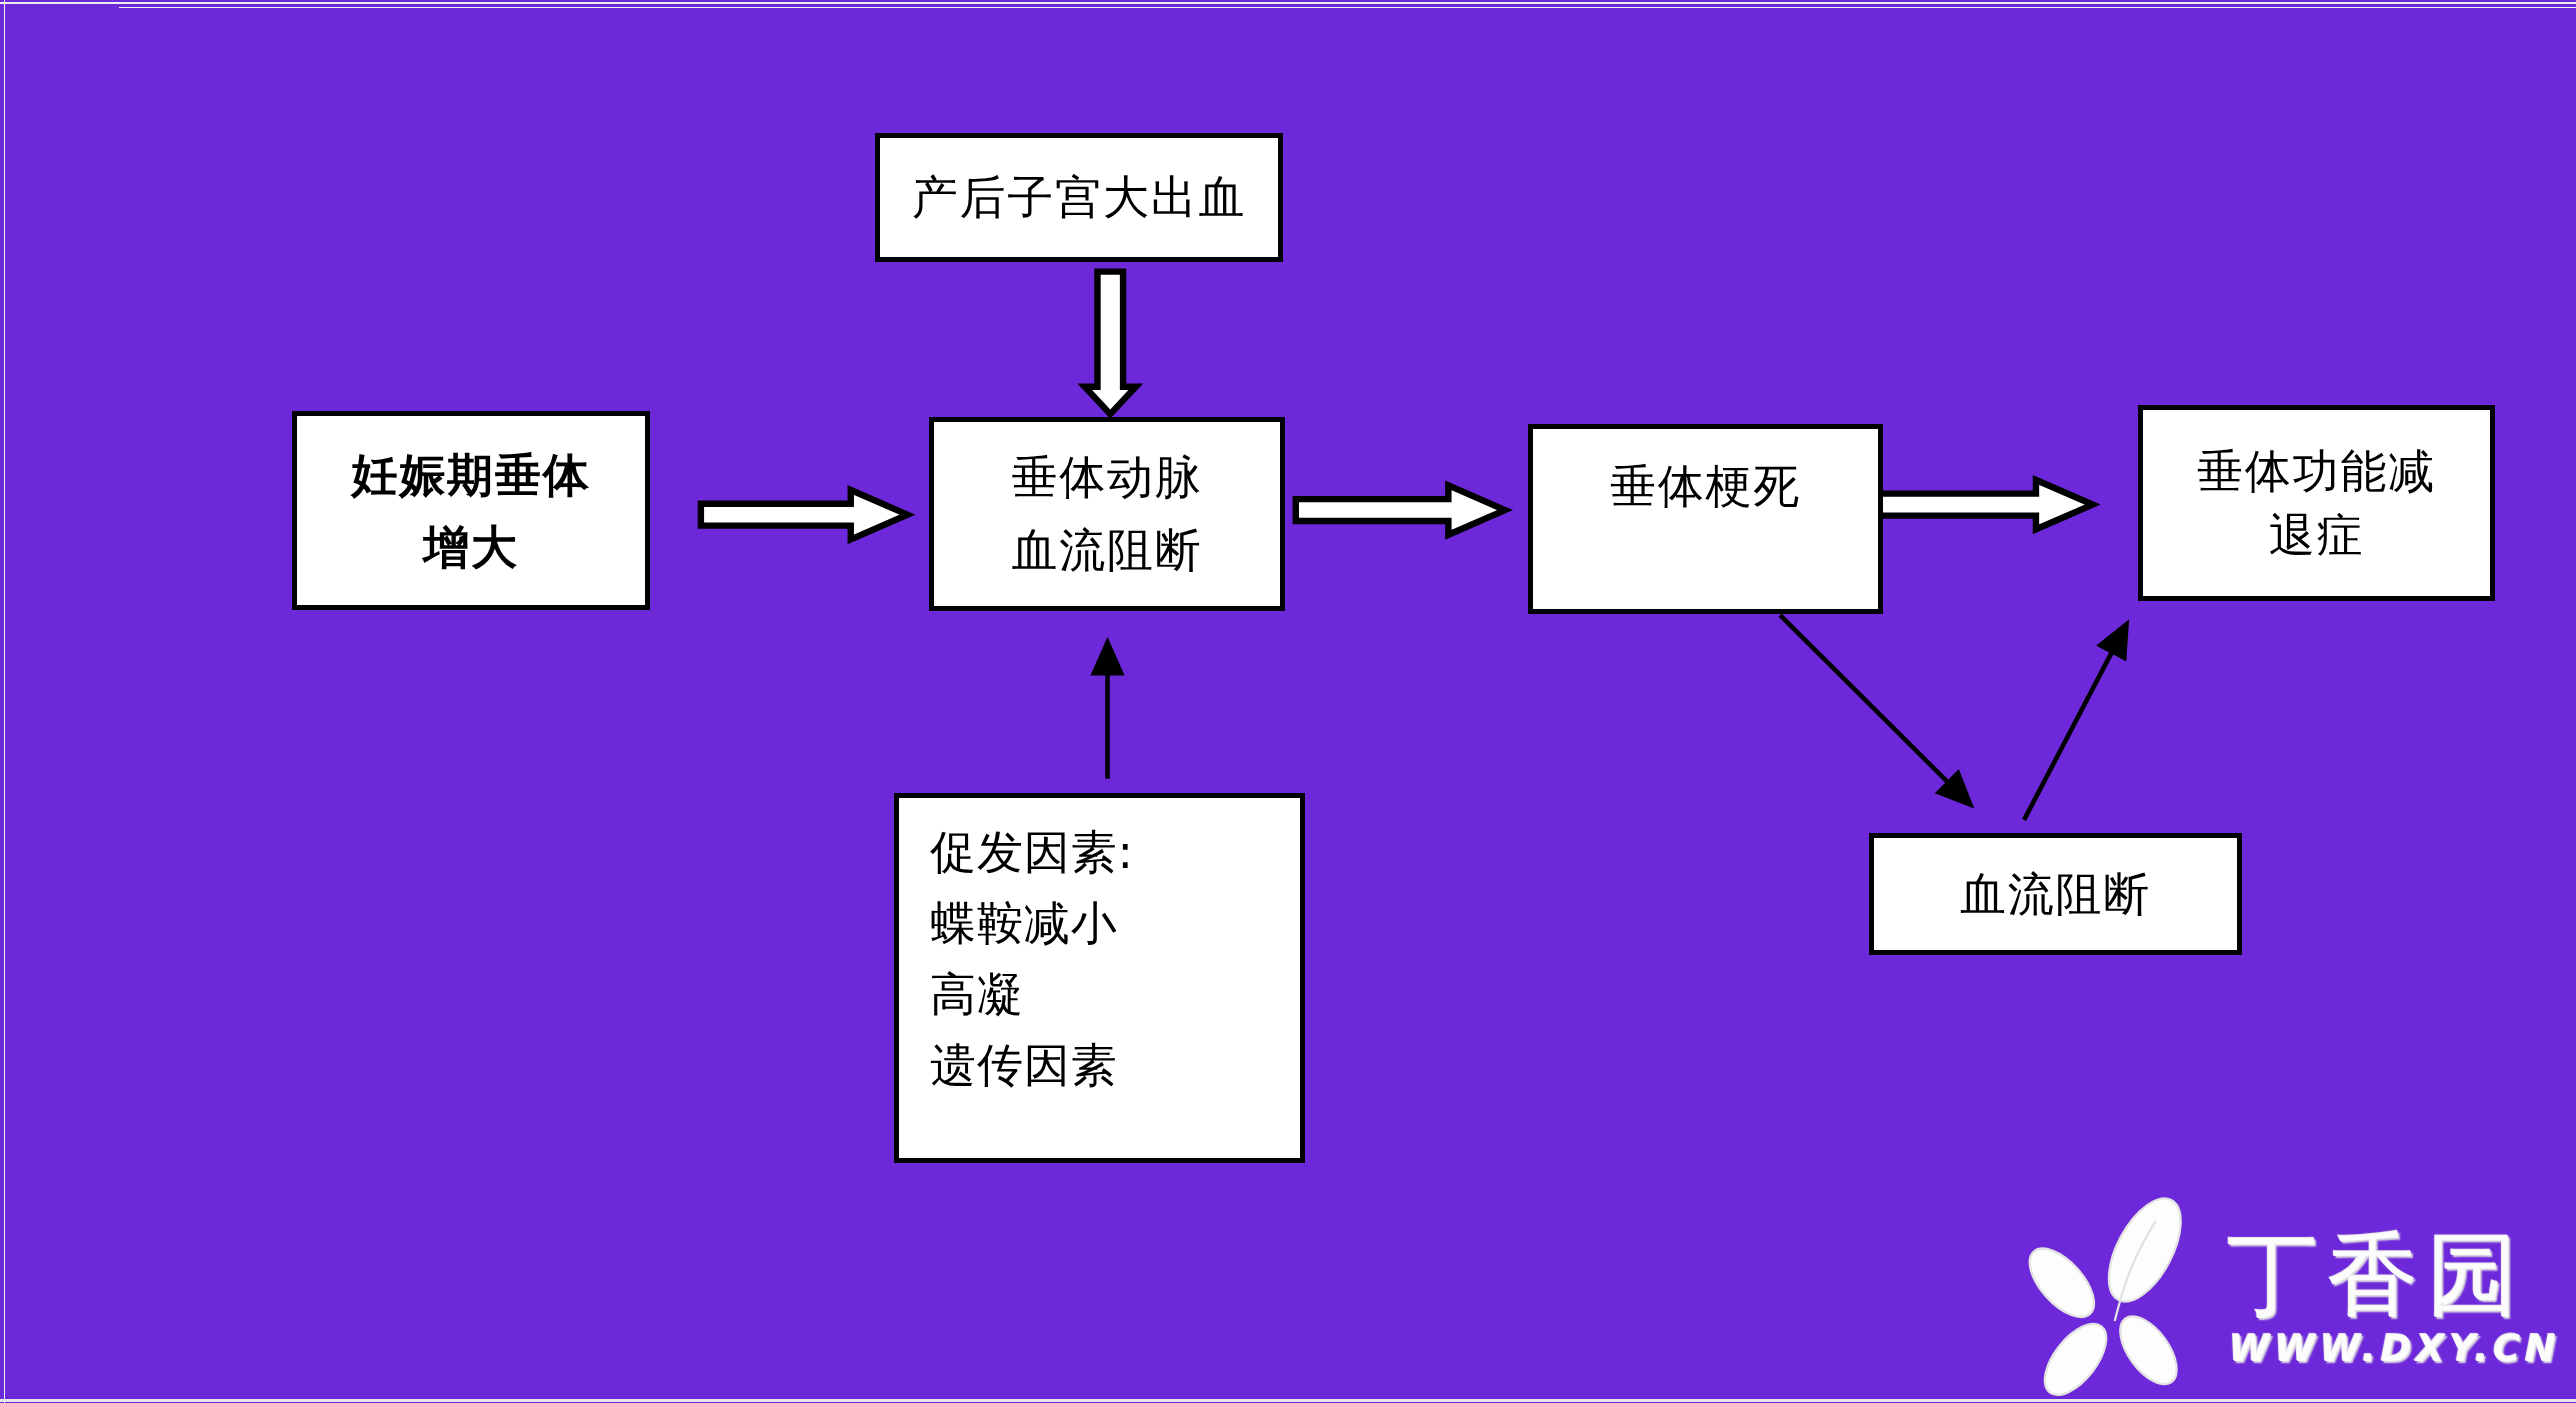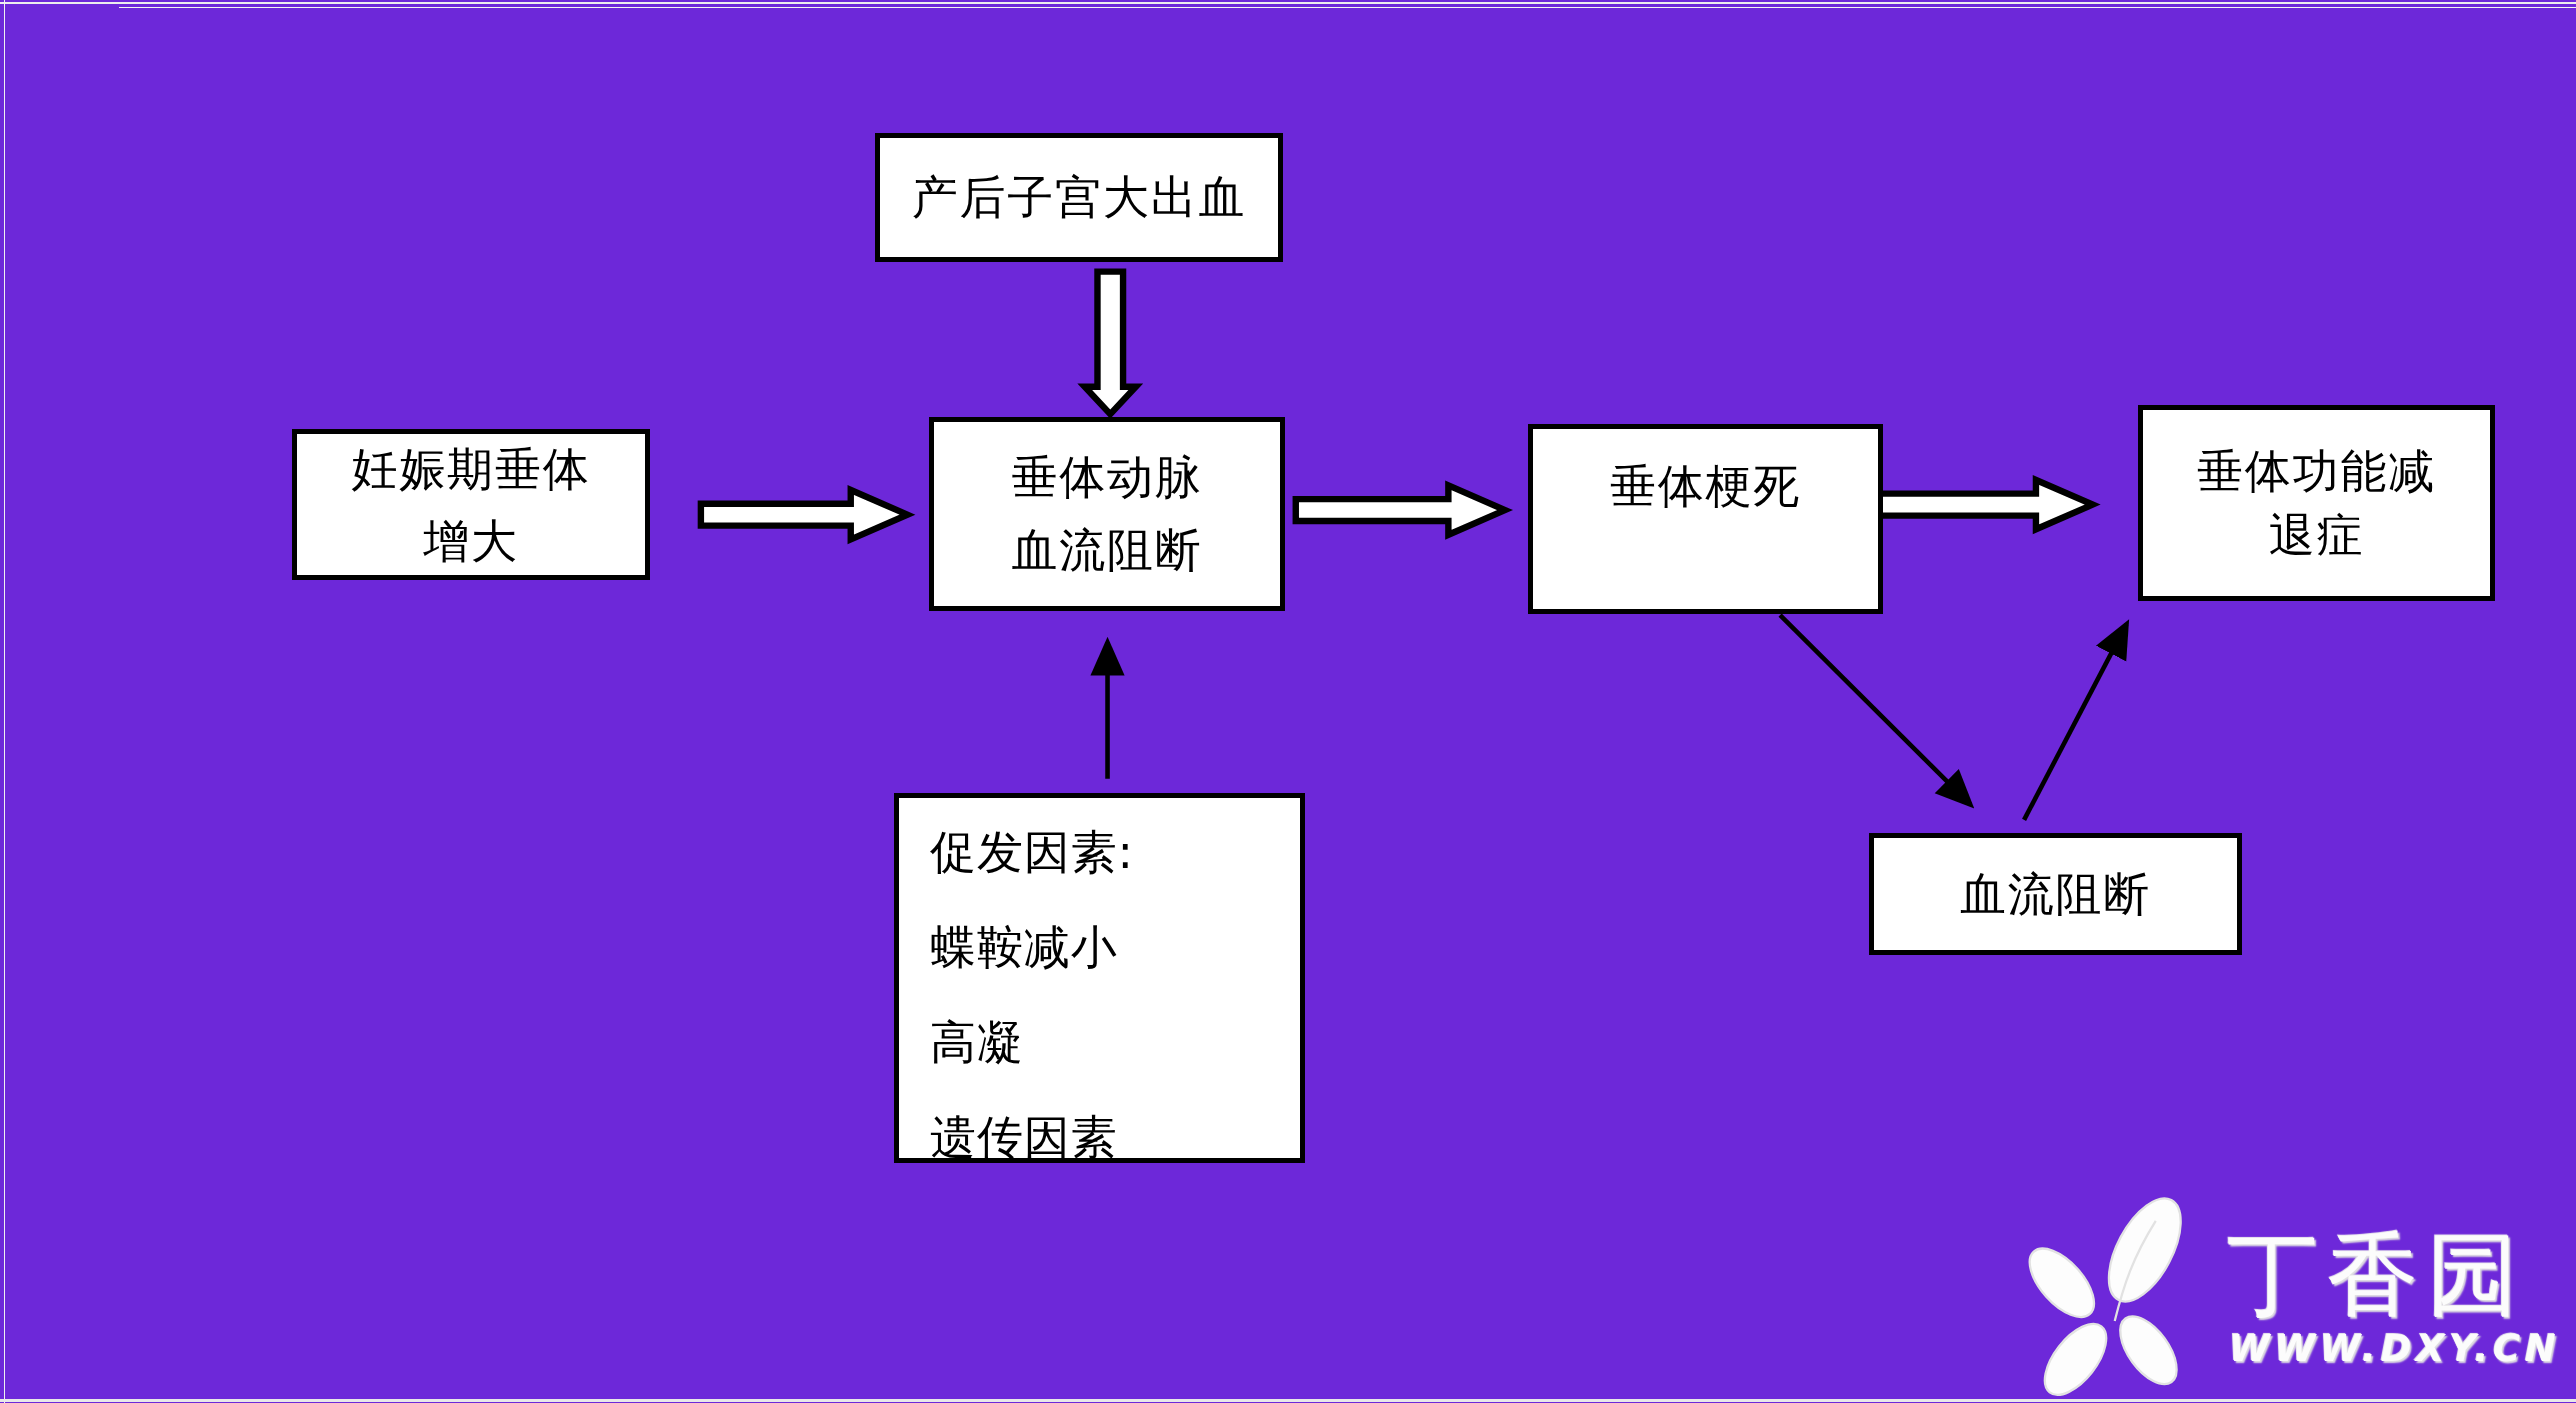--- a/index.html
+++ b/index.html
@@ -8,26 +8,26 @@
   .canvas{position:absolute;inset:0;background:#6d28d9;}
   .hairline-top{position:absolute;left:0;top:1.8px;width:2576px;height:1.8px;background:#ededed;}
   .hairline-top2{position:absolute;left:119px;top:7.3px;width:2457px;height:0.9px;background:#f3f3f3;}
   .hairline-left{position:absolute;left:3.7px;top:0;width:1.8px;height:1404px;background:#f0f0f0;}
   .hairline-bottom{position:absolute;left:0;top:1399px;width:2576px;height:2.7px;background:#e8e8e8;}
   .box{position:absolute;border:5.5px solid #000;background:#fff;box-sizing:border-box;
        display:flex;flex-direction:column;align-items:center;justify-content:center;
        font-size:46px;font-weight:500;line-height:71px;text-align:center;letter-spacing:1.8px;}
   .box span{display:block;}
   #b-hemorrhage{left:875px;top:133px;width:408px;height:129px;}
-  #b-pregnancy{left:292px;top:429px;width:358px;height:151px;line-height:72px;}
+  #b-pregnancy{left:292px;top:411px;width:358px;height:199px;line-height:72px;font-weight:bold;}
   #b-artery{left:929px;top:417px;width:356px;height:194px;line-height:73px;}
   #b-infarct{left:1528px;top:424px;width:355px;height:190px;justify-content:flex-start;padding-top:22px;}
   #b-hypo{left:2109px;top:405px;width:357px;height:196px;line-height:64px;margin-left:29px;}
   #b-factors{left:894px;top:793px;width:411px;height:370px;justify-content:flex-start;
-             align-items:flex-start;text-align:left;padding:19px 9.1px 0 31px;line-height:71px;letter-spacing:0.9px;gap:24px;}
+             align-items:flex-start;text-align:left;padding:19px 9.1px 0 31px;line-height:71px;letter-spacing:0.9px;}
   #b-antibody{left:1869px;top:833px;width:373px;height:122px;}
   .arrows{position:absolute;left:0;top:0;width:2576px;height:1404px;}
   .watermark{position:absolute;left:2019px;top:1188px;width:539px;height:210px;}
   .wm-leaf{position:absolute;left:0;top:4.6px;}
   .wm-brand{position:absolute;left:208px;top:25.6px;font-size:91px;font-weight:normal;letter-spacing:9.1px;
             color:#fcfcfc;text-shadow:1.8px 1.8px 1.8px #e2e2e2,-0.9px -0.9px 0.9px #efefef;}
   .wm-url{position:absolute;left:210px;top:139px;font-size:37px;font-weight:bold;font-style:italic;
           letter-spacing:4.6px;color:#fcfcfc;text-shadow:1.8px 1.8px 1.8px #e2e2e2,-0.9px -0.9px 0.9px #efefef;}
 </style>
 </head>

